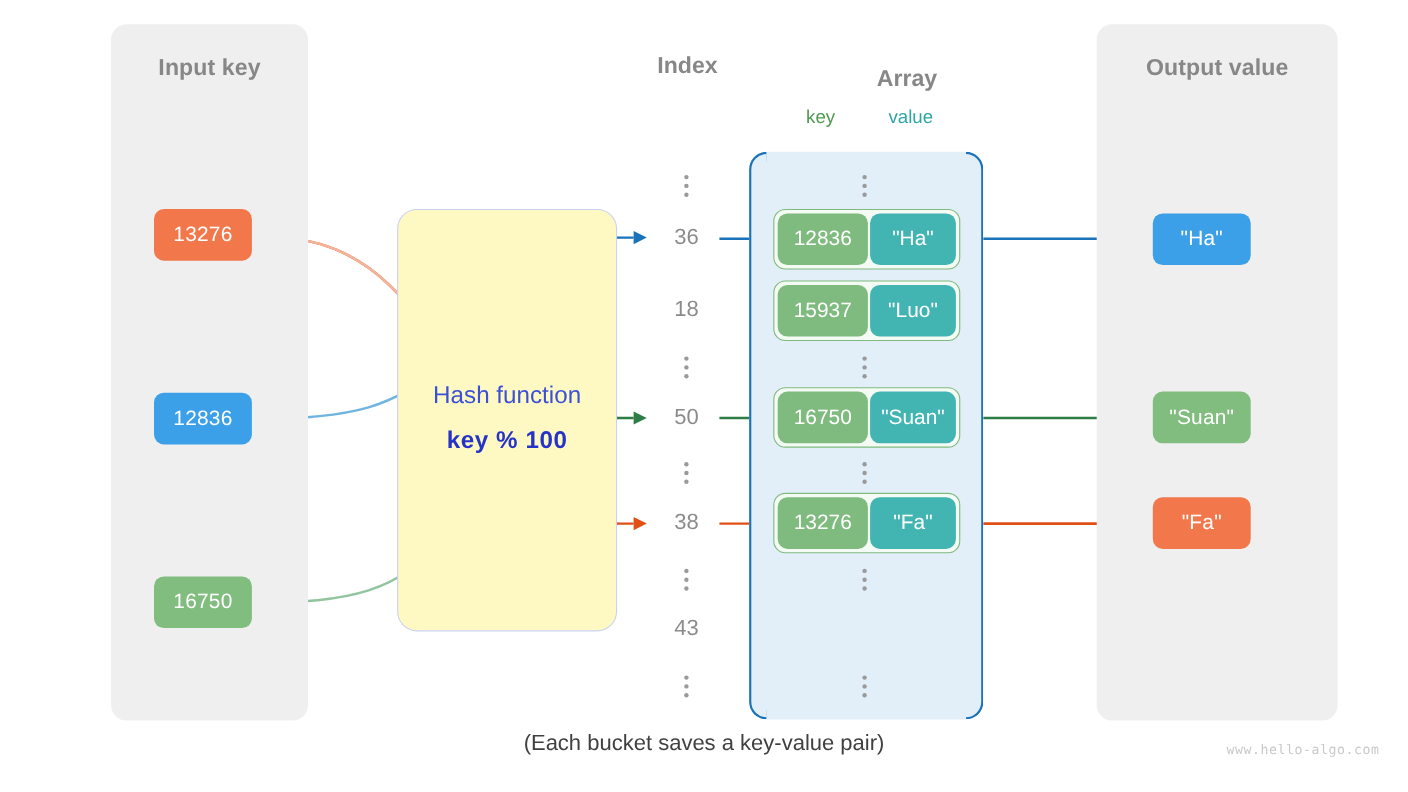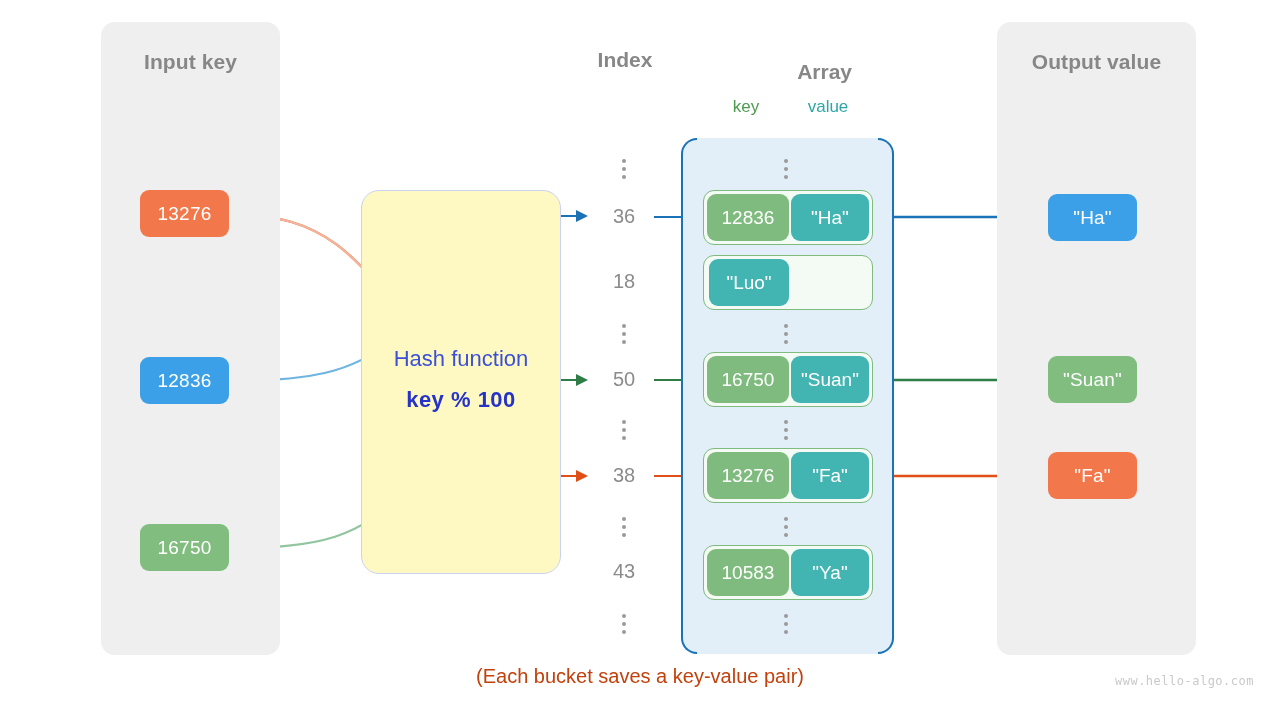--- a/index.html
+++ b/index.html
@@ -15,21 +15,21 @@
   }
   .stage { position: absolute; inset: 0; }
 
   
   .panel {
     position: absolute;
     background: #efefef;
     border-radius: 14px;
   }
   #panel-input  { left: 101px; top: 22px; width: 167px; height: 633px; padding-left: 12px; }
-  #panel-output { left: 997px; top: 22px; width: 199px; height: 633px; }
+  #panel-output { left: 997px; top: 22px; width: 219px; height: 633px; }
 
   .panel-title {
     position: absolute;
     left: 0; right: 0;
     top: 28px;
     text-align: center;
     font-size: 21px;
     font-weight: bold;
     color: #878787;
     letter-spacing: .1px;
@@ -167,21 +167,21 @@
   }
   .bucket .k { width: 84px; background: #7fbb7e; }
   .bucket .v { width: 80px; background: #42b5b2; margin-left: 2px; }
 
   
   #caption {
     position: absolute;
     left: 0; right: 0; top: 665px;
     text-align: center;
     font-size: 20px;
-    color: #c2410c;
+    color: #404040;
   }
   #watermark {
     position: absolute;
     right: 26px; top: 674px;
     font-family: "DejaVu Sans Mono", monospace;
     font-size: 12px;
     color: #c9c9c9;
     letter-spacing: .5px;
   }
 
@@ -290,20 +290,21 @@
   <div class="vdots arr" style="top:155px">
       <i></i>
       <i></i>
       <i></i>
     </div>
   <div class="bucket" style="top:190px">
     <span class="k">12836</span>
     <span class="v">"Ha"</span>
   </div>
   <div class="bucket" style="top:255px">
+    <span class="k">15937</span>
     <span class="v">"Luo"</span>
   </div>
   <div class="vdots arr" style="top:320px">
       <i></i>
       <i></i>
       <i></i>
     </div>
   <div class="bucket" style="top:352px">
     <span class="k">16750</span>
     <span class="v">"Suan"</span>
@@ -315,24 +316,20 @@
     </div>
   <div class="bucket" style="top:448px">
     <span class="k">13276</span>
     <span class="v">"Fa"</span>
   </div>
   <div class="vdots arr" style="top:513px">
       <i></i>
       <i></i>
       <i></i>
     </div>
-  <div class="bucket" style="top:545px">
-    <span class="k">10583</span>
-    <span class="v">"Ya"</span>
-  </div>
   <div class="vdots arr" style="top:610px">
       <i></i>
       <i></i>
       <i></i>
     </div>
 
   <div class="panel" id="panel-output">
     <div class="panel-title">Output value</div>
   </div>
   <div class="pill blue out-pill" style="top:194px">"Ha"</div>

